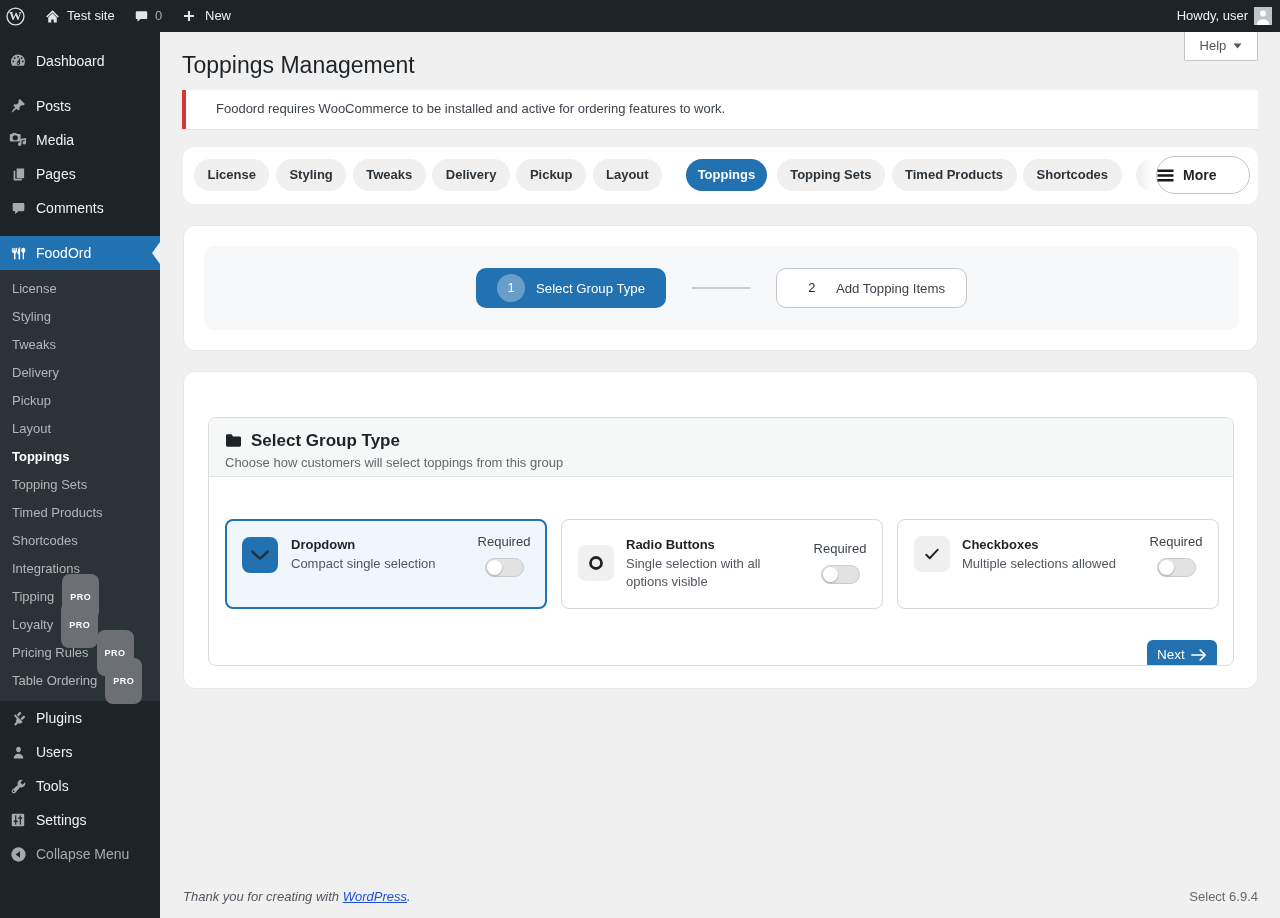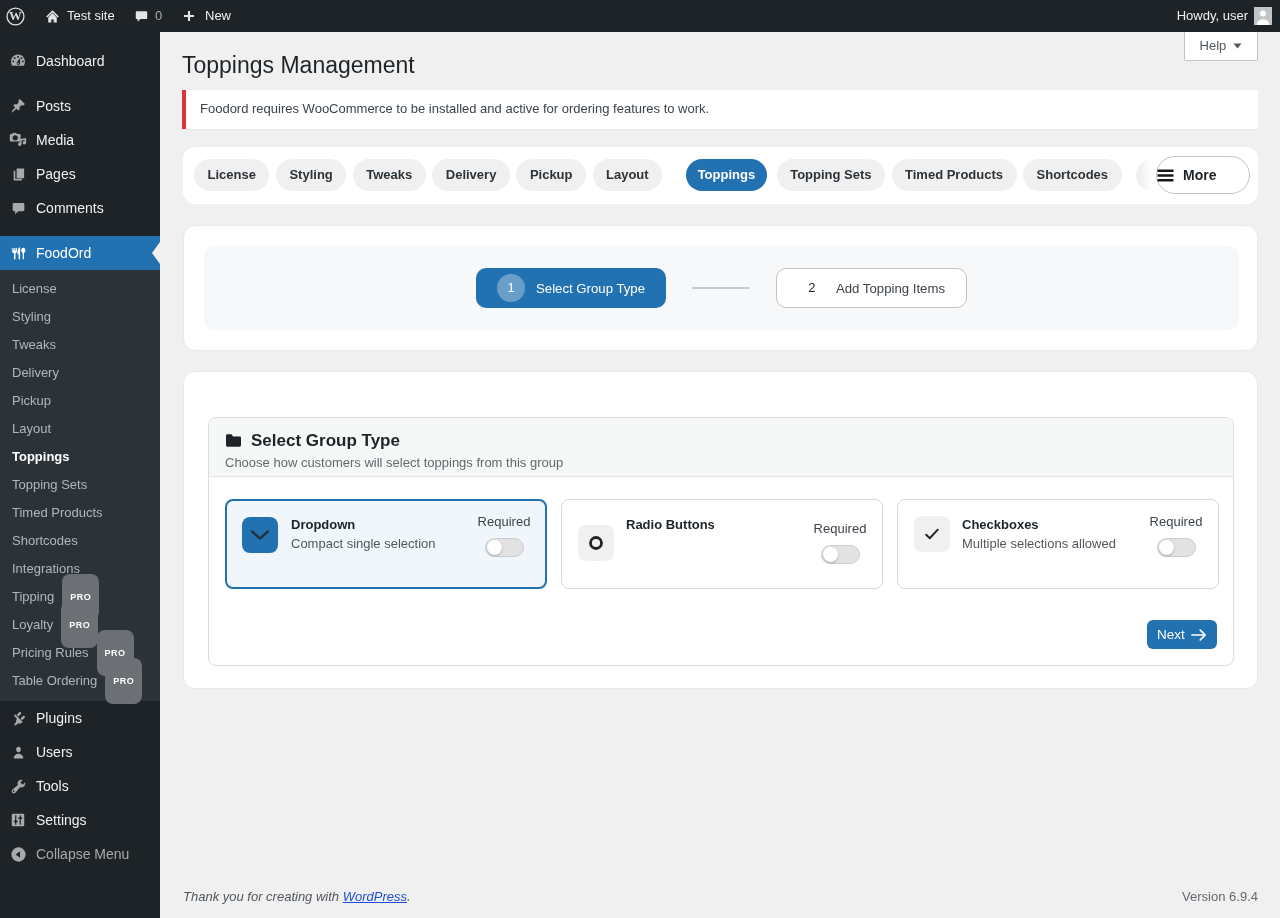--- a/index.html
+++ b/index.html
@@ -13,21 +13,21 @@
 #foodord { background:#2271b1; color:#fff; position:relative; }
 #foodord .arrow { position:absolute; right:0; top:50%; margin-top:-11px; width:0; height:0; border-top:11px solid transparent; border-bottom:11px solid transparent; border-right:8px solid #f0f0f1; }
 #submenu { background:#2c3338; padding:5px 0 6px; }
 .sm-row { height:28px; line-height:28px; padding-left:12px; font-size:13px; color:#b2b6bb; display:flex; align-items:center; }
 .sm-row.cur { color:#fff; font-weight:bold; }
 .pro { display:inline-block; margin-left:8px; background:#6c7075; color:#fff; font-size:9px; font-weight:bold; line-height:14px; padding:16px 8px; border-radius:8px; letter-spacing:.5px; }
 #content { position:absolute; left:160px; top:32px; width:1120px; height:898px; background:#f0f0f1; }
 #help { position:absolute; left:1024px; top:0; width:74px; height:29px; background:#fff; border:1px solid #c3c4c7; border-top:none; border-radius:0 0 2px 2px; color:#50575e; font-size:13px; line-height:27px; text-align:center; }
 h1 { position:absolute; left:22px; top:17.5px; font-size:23px; font-weight:400; color:#1d2327; line-height:30px; }
 #notice { position:absolute; left:22px; top:58px; width:1076px; height:39px; background:#fff; border-left:4px solid #d63638; box-shadow:0 1px 1px rgba(0,0,0,.04); }
-#notice p { font-size:13px; color:#3c434a; line-height:38px; padding-left:14px; }
+#notice p { font-size:13px; color:#3c434a; line-height:38px; padding-left:30px; }
 #tabs { position:absolute; left:23px; top:115px; width:1075px; height:57px; background:#fff; border-radius:12px; overflow:hidden; }
 #pillrow { position:absolute; left:11px; top:12px; display:flex; gap:6.5px; white-space:nowrap; }
 .pill { height:32px; line-height:32px; padding:0 13.5px; border-radius:16px; background:#f0f0f1; color:#2c3338; font-size:13px; font-weight:bold; }
 .pill:last-child { margin-left:8px; padding-left:22px; }
 .pill.act { background:#2271b1; color:#fff; margin-left:17px; margin-right:3px; padding:0 12px; }
 #fade { position:absolute; top:0; left:957px; width:118px; height:57px; background:linear-gradient(90deg, rgba(255,255,255,0) 0, #fff 11px); }
 #more { position:absolute; left:973px; top:9px; width:94px; height:38px; border:1px solid #c3c4c7; border-radius:19px; background:#fff; display:flex; align-items:center; gap:9px; color:#1d2327; font-size:14px; font-weight:bold; }
 .card { position:absolute; left:23px; width:1075px; background:#fff; border-radius:12px; border:1px solid #e7e8ea; }
 #stepcard { top:193px; height:126px; }
 #stepinner { position:absolute; left:20px; top:20px; width:1035px; height:84px; background:#f7f8f9; border-radius:10px; display:flex; align-items:center; justify-content:center; }
@@ -36,21 +36,21 @@
 #sp1 .num { width:28px; height:28px; border-radius:50%; background:rgba(255,255,255,.32); color:#fff; text-align:center; line-height:28px; font-size:13px; margin-right:11px; }
 #dash { width:58px; height:2px; background:#c8cacd; margin:0 26px; }
 #sp2 { background:#fff; border:1px solid #c3c4c7; color:#3c434a; }
 #sp2 .num { width:28px; text-align:center; line-height:28px; font-size:13px; color:#1d2327; margin-right:10px; }
 #maincard { top:339px; height:318px; }
 #panel { position:absolute; left:24px; top:45px; width:1026px; height:249px; border:1px solid #dcdcde; border-radius:8px; background:#fff; overflow:hidden; }
 #phead { height:59px; background:#f6f7f7; border-bottom:1px solid #e2e3e5; padding:12px 16px 0; }
 #ptitle { font-size:17px; font-weight:bold; color:#1d2327; line-height:21px; display:flex; align-items:center; gap:9px; }
 #psub { font-size:13px; color:#646970; margin-top:4px; }
 #pbody { padding:22px 16px 0; }
-#cards { display:grid; grid-template-columns:322px 322px 322px; gap:14px; }
+#cards { display:grid; grid-template-columns:322px 322px 322px; gap:14px;margin-top:20px; }
 .opt { position:relative; height:90px; border:1px solid #d7d8db; border-radius:8px; background:#fff; }
 .opt.sel { border:2px solid #2271b1; background:#f0f6fc; }
 .oico { position:absolute; width:36px; height:36px; border-radius:8px; background:#f0f0f1; display:flex; align-items:center; justify-content:center; }
 .opt.sel .oico { background:#2271b1; left:14.5px; top:15.5px; }
 .opt2 .oico { left:15.5px; top:24.6px; }
 .opt3 .oico { left:16px; top:16px; }
 .otxt { position:absolute; left:64px; width:178px; }
 .opt.sel .otxt { top:15px; }
 .opt2 .otxt, .opt3 .otxt { top:16px; }
 .otitle { display:block; font-size:13px; font-weight:bold; color:#1d2327; line-height:18px; }
@@ -253,20 +253,21 @@
               </span>
           </div>
           <div class="opt opt2">
             <span class="oico">
                 <svg width="18" height="18" viewBox="0 0 20 20">
                   <circle cx="10" cy="10" r="6.1" fill="none" stroke="#1d2327" stroke-width="3.1"></circle>
                 </svg>
               </span>
             <span class="otxt">
                 <span class="otitle">Radio Buttons</span>
+                <span class="odesc" style="display:block;">Single selection with all options visible</span>
               </span>
             <span class="oreq">
                 <span class="rlabel">Required</span>
                 <span class="toggle">
                   <span class="knob"></span>
                 </span>
               </span>
           </div>
           <div class="opt opt3">
             <span class="oico">
@@ -287,14 +288,14 @@
           </div>
         </div>
         <div id="nextrow">
             <span id="next">Next <svg width="16" height="12" viewBox="0 0 16 12" fill="none" stroke="#fff" stroke-width="1.7" stroke-linecap="round" stroke-linejoin="round">
                 <path d="M1 6h13.2M9.3 1.2L14.2 6l-4.9 4.8"></path>
               </svg></span>
           </div>
       </div>
     </div>
   </div>
-  <div id="footer"><span class="thanks">Thank you for creating with <a href="#">WordPress</a>.</span><span class="ver">Version 6.9.4</span></div>
+  <div id="footer"><span class="thanks">Thank you for creating with <a href="#">WordPress</a>.</span><span class="ver">Select 6.9.4</span></div>
 </div>
 
 </body></html>

